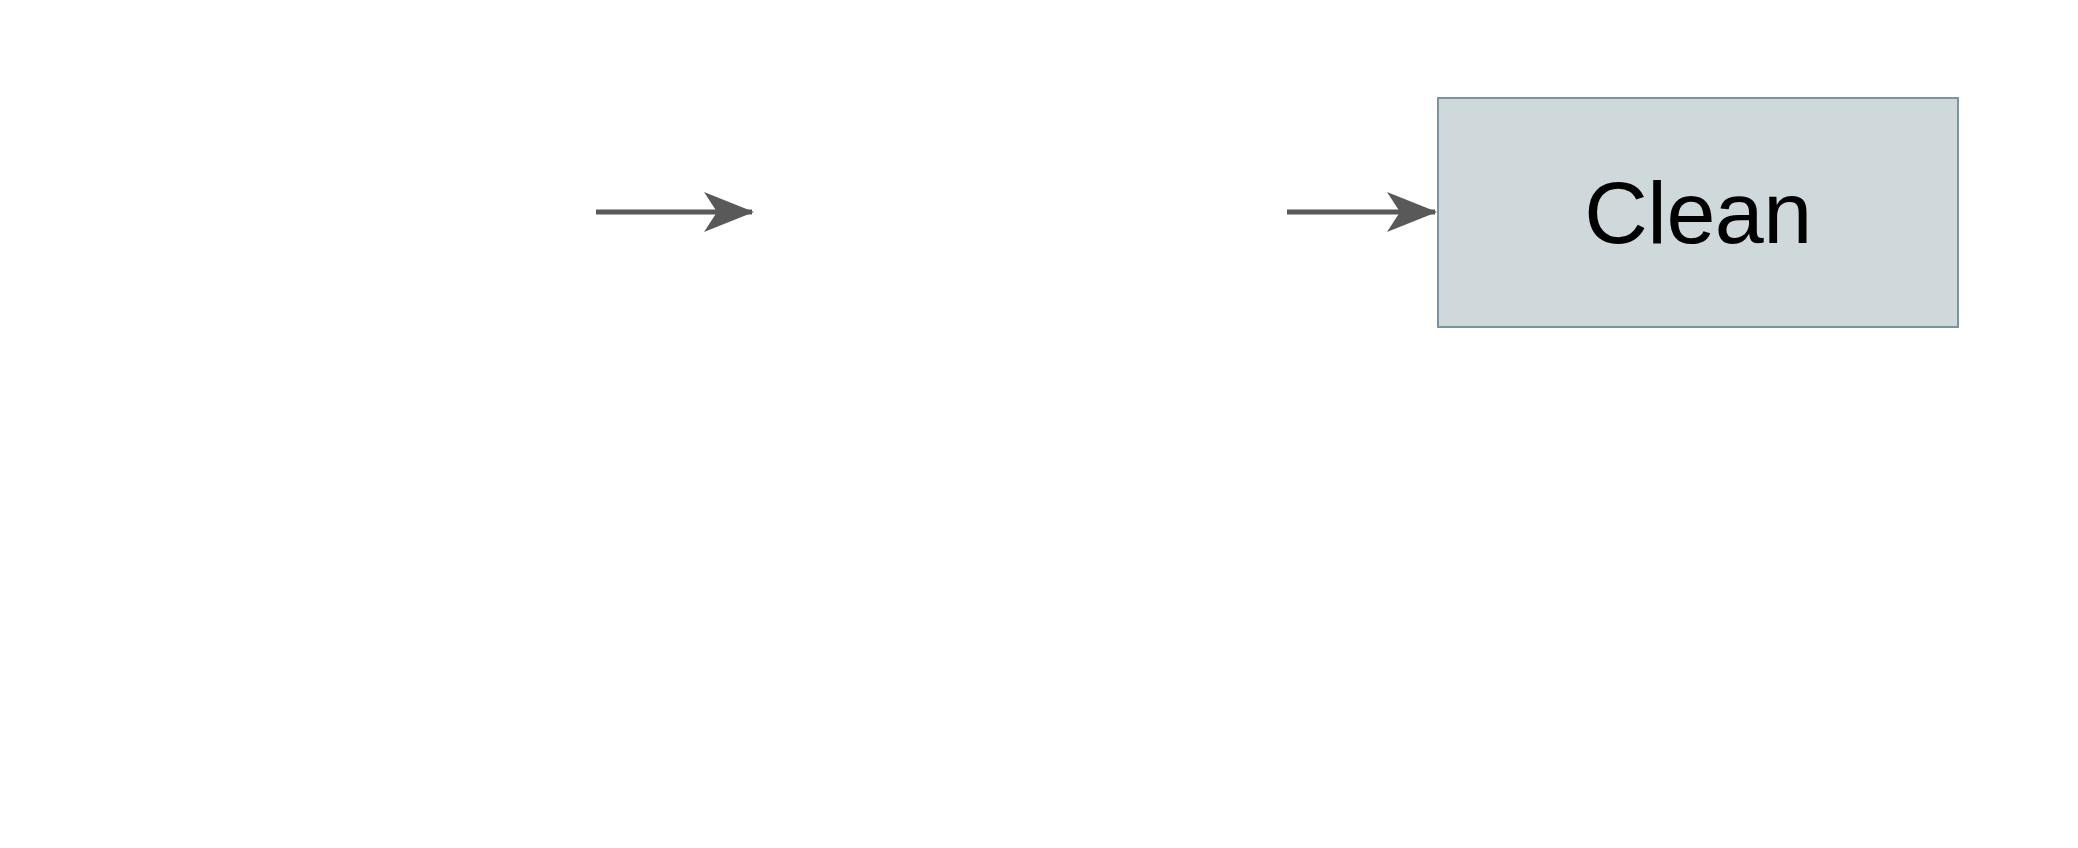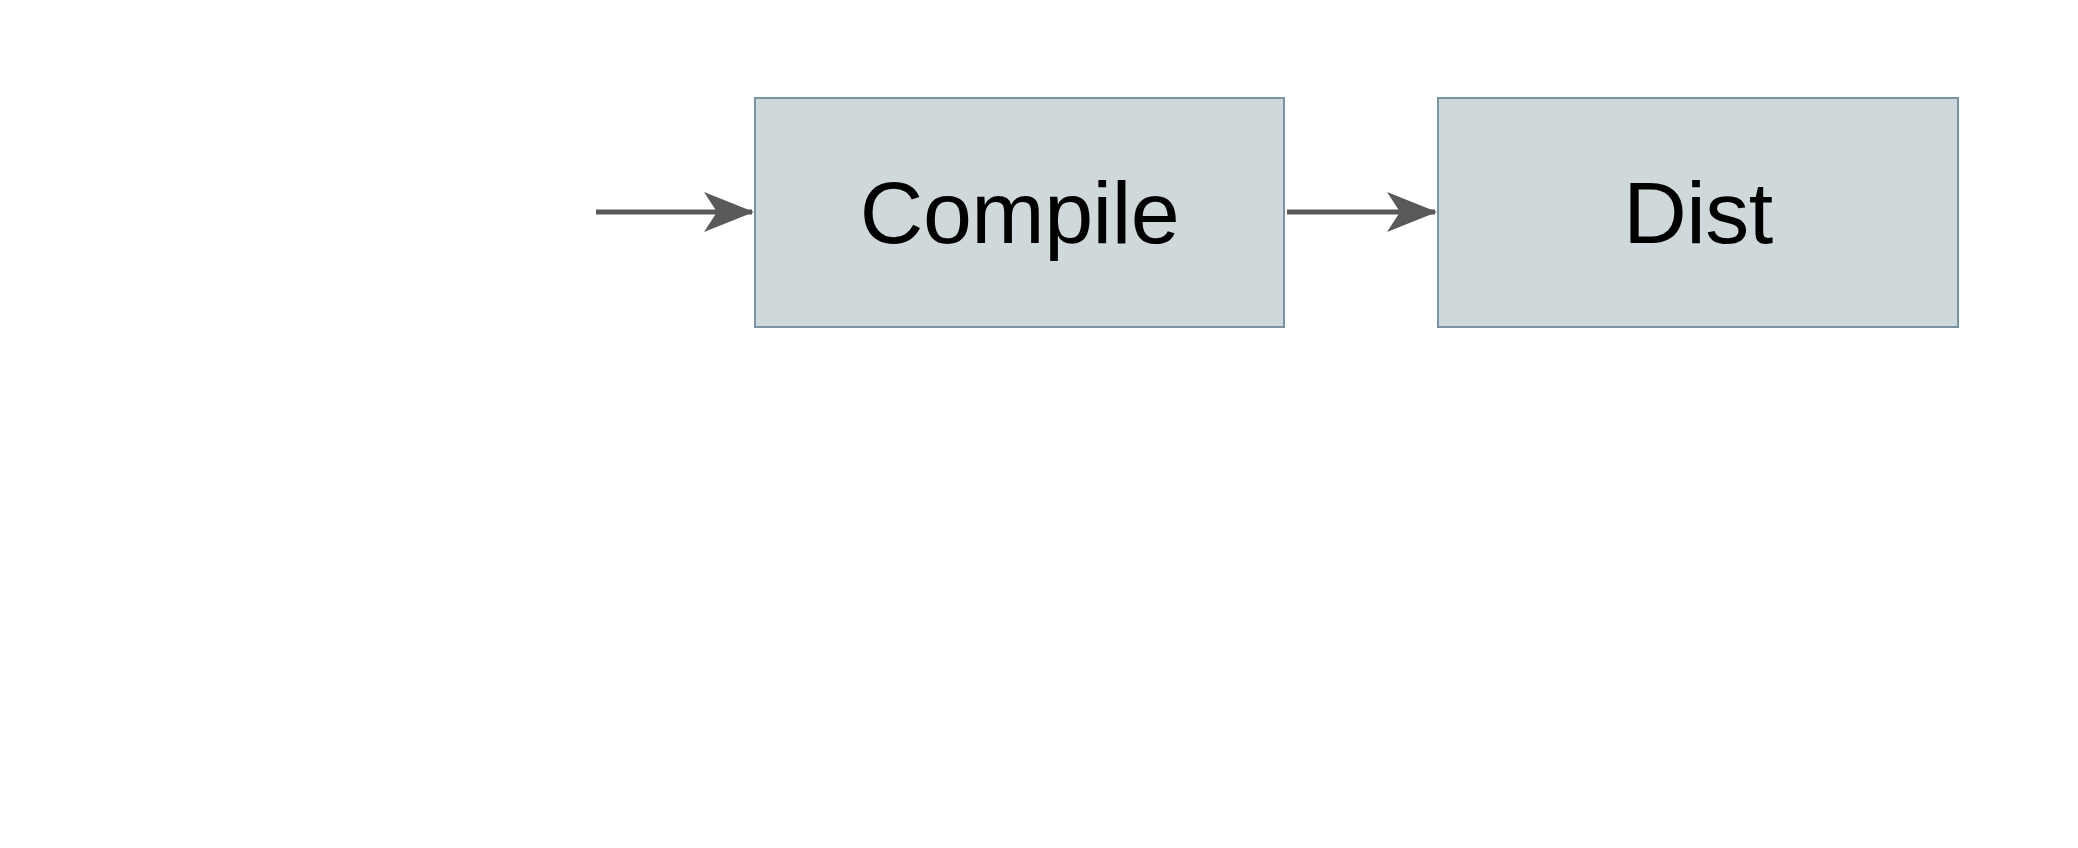--- a/index.html
+++ b/index.html
@@ -63,22 +63,19 @@
         </marker>
       </defs>
       <g id="edges-group">
           <line x1="596" y1="212" x2="752" y2="212" stroke="#595959" stroke-width="5" marker-end="url(#arrowhead-concave)"></line>
           <line x1="1287" y1="212" x2="1435" y2="212" stroke="#595959" stroke-width="5" marker-end="url(#arrowhead-concave)"></line>
         </g>
     </svg>
   </div>
 
 
-  <div class="node" style="left: 754px; top: 97px; width: 531px; height: 231px; background: rgb(207, 216, 219); border-color: rgb(122, 148, 163); border-width: 2px;">
-    <span class="node-label" style="font-size: 88px; color: rgb(0, 0, 0);">Compile</span>
-  </div>
 
   <div class="node" style="left: 1437px; top: 97px; width: 522px; height: 231px; background: rgb(207, 216, 219); border-color: rgb(122, 148, 163); border-width: 2px;">
-    <span class="node-label" style="font-size: 88px; color: rgb(0, 0, 0);">Dist</span>
+    <span class="node-label" style="font-size: 88px; color: rgb(0, 0, 0);">Clean</span>
   </div>
 
 
 </div>
 
 </body></html>

